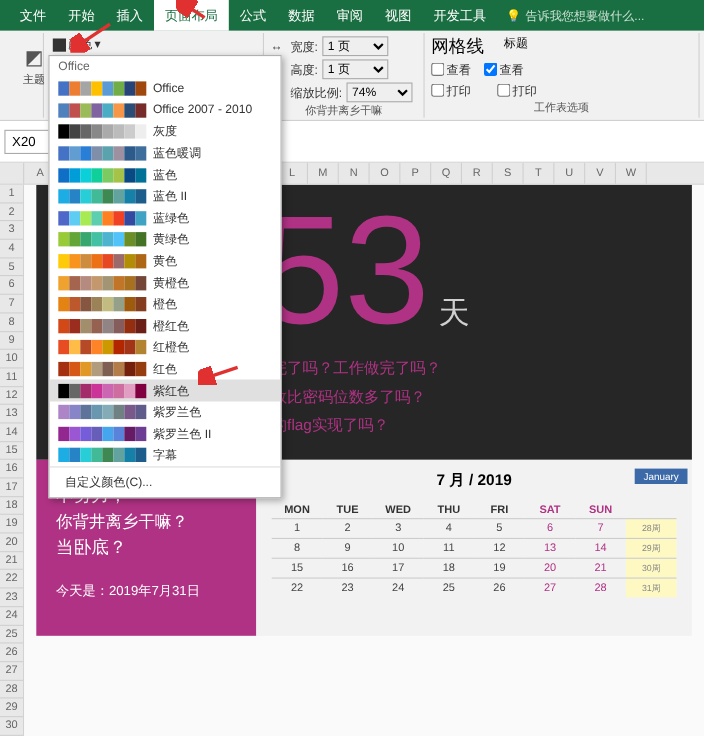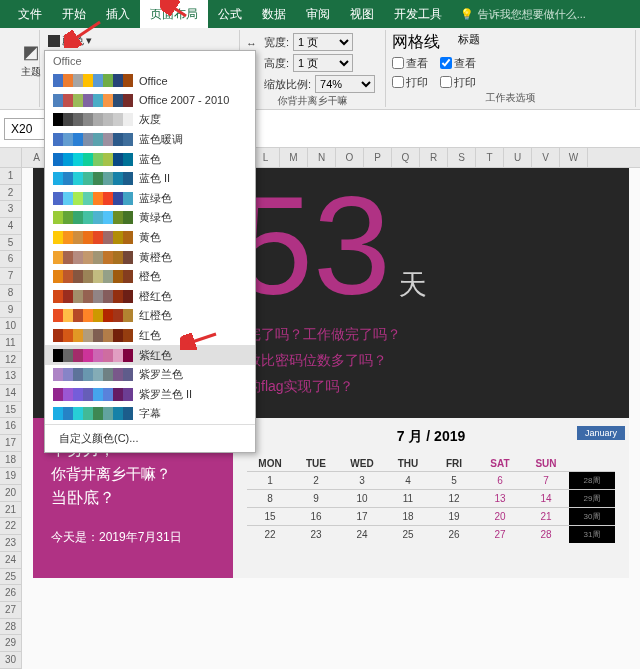--- a/index.html
+++ b/index.html
@@ -46,21 +46,21 @@
 .left2 .l3{font-size:16px;margin-bottom:20px;}
 .left2 .date{font-size:12px;}
 .right2{flex:1;background:#f2f2f2;padding:10px 14px;position:relative;}
 .cal-title{text-align:center;font-size:14px;font-weight:bold;margin-bottom:10px;}
 .jan-tab{position:absolute;top:8px;right:4px;background:#3c6aa8;color:#fff;font-size:9px;padding:2px 8px;}
 .cal{width:100%;display:grid;grid-template-columns:repeat(7,1fr);gap:0;font-size:10px;}
 .cal .h{font-weight:bold;text-align:center;padding:2px;color:#333;}
 .cal .h.wk{color:#b03284;}
 .cal .d{text-align:center;padding:3px 0;border-top:1px solid #ccc;color:#444;}
 .cal .d.w{color:#b03284;}
-.cal .d.ext{background:#000000;color:#888;font-size:8px;}
+.cal .d.ext{background:#fef9c3;color:#888;font-size:8px;}
 .popup{position:absolute;left:44px;top:50px;width:212px;background:#fff;border:1px solid #b0b0b0;box-shadow:2px 2px 6px rgba(0,0,0,0.3);z-index:30;}
 .popup .hdr{padding:4px 8px;font-size:11px;color:#666;}
 .popup .list{max-height:360px;}
 .popup .item{display:flex;align-items:center;height:19.6px;padding:0 8px;gap:6px;cursor:pointer;}
 .popup .item:hover,.popup .item.sel{background:#e0e0e0;}
 .popup .palette{display:flex;gap:0;}
 .popup .palette span{width:10px;height:13px;}
 .popup .item .nm{font-size:11px;color:#333;}
 .popup .cust{border-top:1px solid #ddd;padding:6px 14px;font-size:11px;color:#333;cursor:pointer;}
 .arrow-red{stroke:#e03030;stroke-width:3;fill:#e03030;}
@@ -145,21 +145,21 @@
       <div style="display:flex;gap:12px;">
         <label class="cbx">
             <input type="checkbox" style="">
             <span>查看</span>
           </label>
         <label class="cbx">
             <input type="checkbox" checked="" style="">
             <span>查看</span>
           </label>
       </div>
-      <div style="display:flex;gap:12px;">
+      <div style="display:flex;gap:24px;">
         <label class="cbx">
             <input type="checkbox" style="">
             <span>打印</span>
           </label>
         <label class="cbx">
             <input type="checkbox" style="">
             <span>打印</span>
           </label>
       </div>
     </div>

